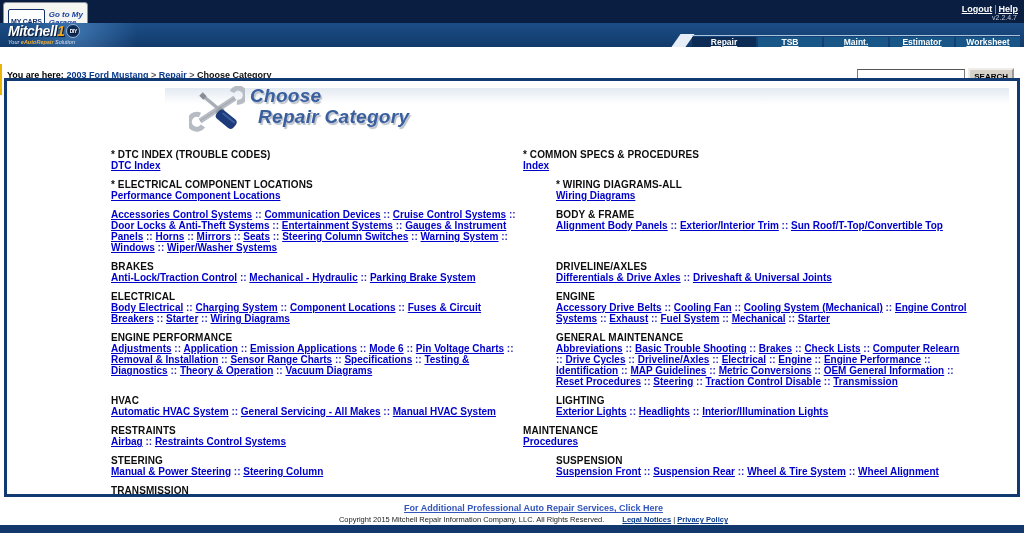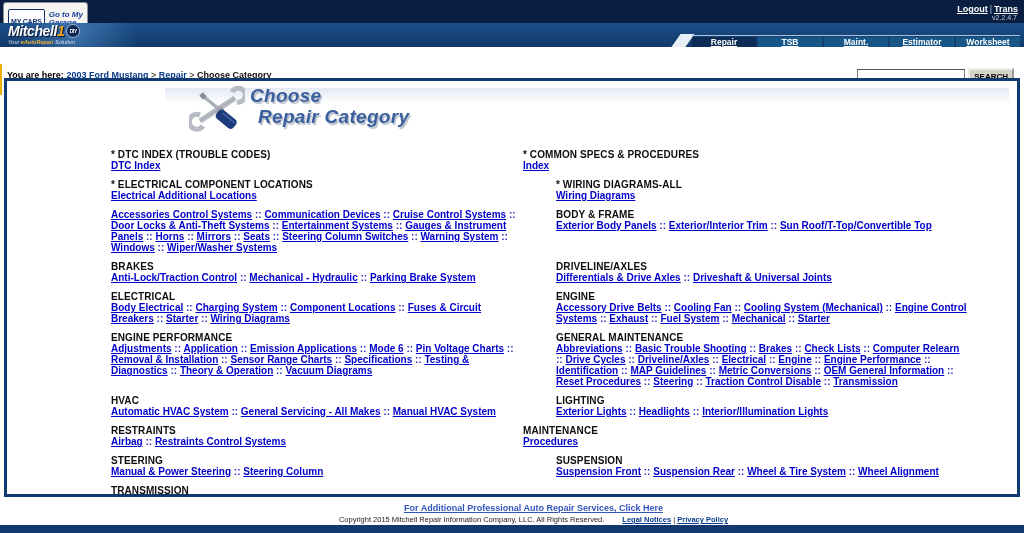--- a/index.html
+++ b/index.html
@@ -76,21 +76,21 @@
   <div class="topbar">
     <div class="garage-btn">
       <span class="plate">
         <span class="plate-top"></span>
         <span class="plate-txt">MY CARS</span>
       </span>
       <span class="garage-lbl">Go to My
 Garage</span>
     </div>
     <div class="session-links">
-      <a>Logout</a><span class="sep">|</span><a>Trans</a>
+      <a>Logout</a><span class="sep">|</span><a>Help</a>
     </div>
     <div class="version">v2.2.4.7</div>
   </div>
 
   <div class="logobar"></div>
   <div class="logo">
     <div class="logo-main"><span>Mitchell</span><span class="one">1</span><span class="logo-badge">DIY</span></div>
     <div class="logo-tag"><span>Your </span><b>eAutoRepair</b><span> Solution</span></div>
   </div>
   <div class="tab-slash"></div>
@@ -148,34 +148,34 @@
             <div class="cat-links"><a class="cat-link">DTC Index</a></div>
           </div>
           <div class="cat-cell left">
             <div class="cat-title">* COMMON SPECS &amp; PROCEDURES</div>
             <div class="cat-links"><a class="cat-link">Index</a></div>
           </div>
         </div>
         <div class="cat-row">
           <div class="cat-cell left">
             <div class="cat-title">* ELECTRICAL COMPONENT LOCATIONS</div>
-            <div class="cat-links"><a class="cat-link">Electrical Additional Locations</a></div>
+            <div class="cat-links"><a class="cat-link">Performance Component Locations</a></div>
           </div>
           <div class="cat-cell right">
             <div class="cat-title">* WIRING DIAGRAMS-ALL</div>
             <div class="cat-links"><a class="cat-link">Wiring Diagrams</a></div>
           </div>
         </div>
         <div class="cat-row">
           <div class="cat-cell left">
             <div class="cat-links"><a class="cat-link">Accessories Control Systems</a><span class="lnk-sep"> :: </span><a class="cat-link">Communication Devices</a><span class="lnk-sep"> :: </span><a class="cat-link">Cruise Control Systems</a><span class="lnk-sep"> :: </span><a class="cat-link">Door Locks &amp; Anti-Theft Systems</a><span class="lnk-sep"> :: </span><a class="cat-link">Entertainment Systems</a><span class="lnk-sep"> :: </span><a class="cat-link">Gauges &amp; Instrument Panels</a><span class="lnk-sep"> :: </span><a class="cat-link">Horns</a><span class="lnk-sep"> :: </span><a class="cat-link">Mirrors</a><span class="lnk-sep"> :: </span><a class="cat-link">Seats</a><span class="lnk-sep"> :: </span><a class="cat-link">Steering Column Switches</a><span class="lnk-sep"> :: </span><a class="cat-link">Warning System</a><span class="lnk-sep"> :: </span><a class="cat-link">Windows</a><span class="lnk-sep"> :: </span><a class="cat-link">Wiper/Washer Systems</a></div>
           </div>
           <div class="cat-cell right">
             <div class="cat-title">BODY &amp; FRAME</div>
-            <div class="cat-links"><a class="cat-link">Exterior Body Panels</a><span class="lnk-sep"> :: </span><a class="cat-link">Exterior/Interior Trim</a><span class="lnk-sep"> :: </span><a class="cat-link">Sun Roof/T-Top/Convertible Top</a></div>
+            <div class="cat-links"><a class="cat-link">Alignment Body Panels</a><span class="lnk-sep"> :: </span><a class="cat-link">Exterior/Interior Trim</a><span class="lnk-sep"> :: </span><a class="cat-link">Sun Roof/T-Top/Convertible Top</a></div>
           </div>
         </div>
         <div class="cat-row">
           <div class="cat-cell left">
             <div class="cat-title">BRAKES</div>
             <div class="cat-links"><a class="cat-link">Anti-Lock/Traction Control</a><span class="lnk-sep"> :: </span><a class="cat-link">Mechanical - Hydraulic</a><span class="lnk-sep"> :: </span><a class="cat-link">Parking Brake System</a></div>
           </div>
           <div class="cat-cell right">
             <div class="cat-title">DRIVELINE/AXLES</div>
             <div class="cat-links"><a class="cat-link">Differentials &amp; Drive Axles</a><span class="lnk-sep"> :: </span><a class="cat-link">Driveshaft &amp; Universal Joints</a></div>

